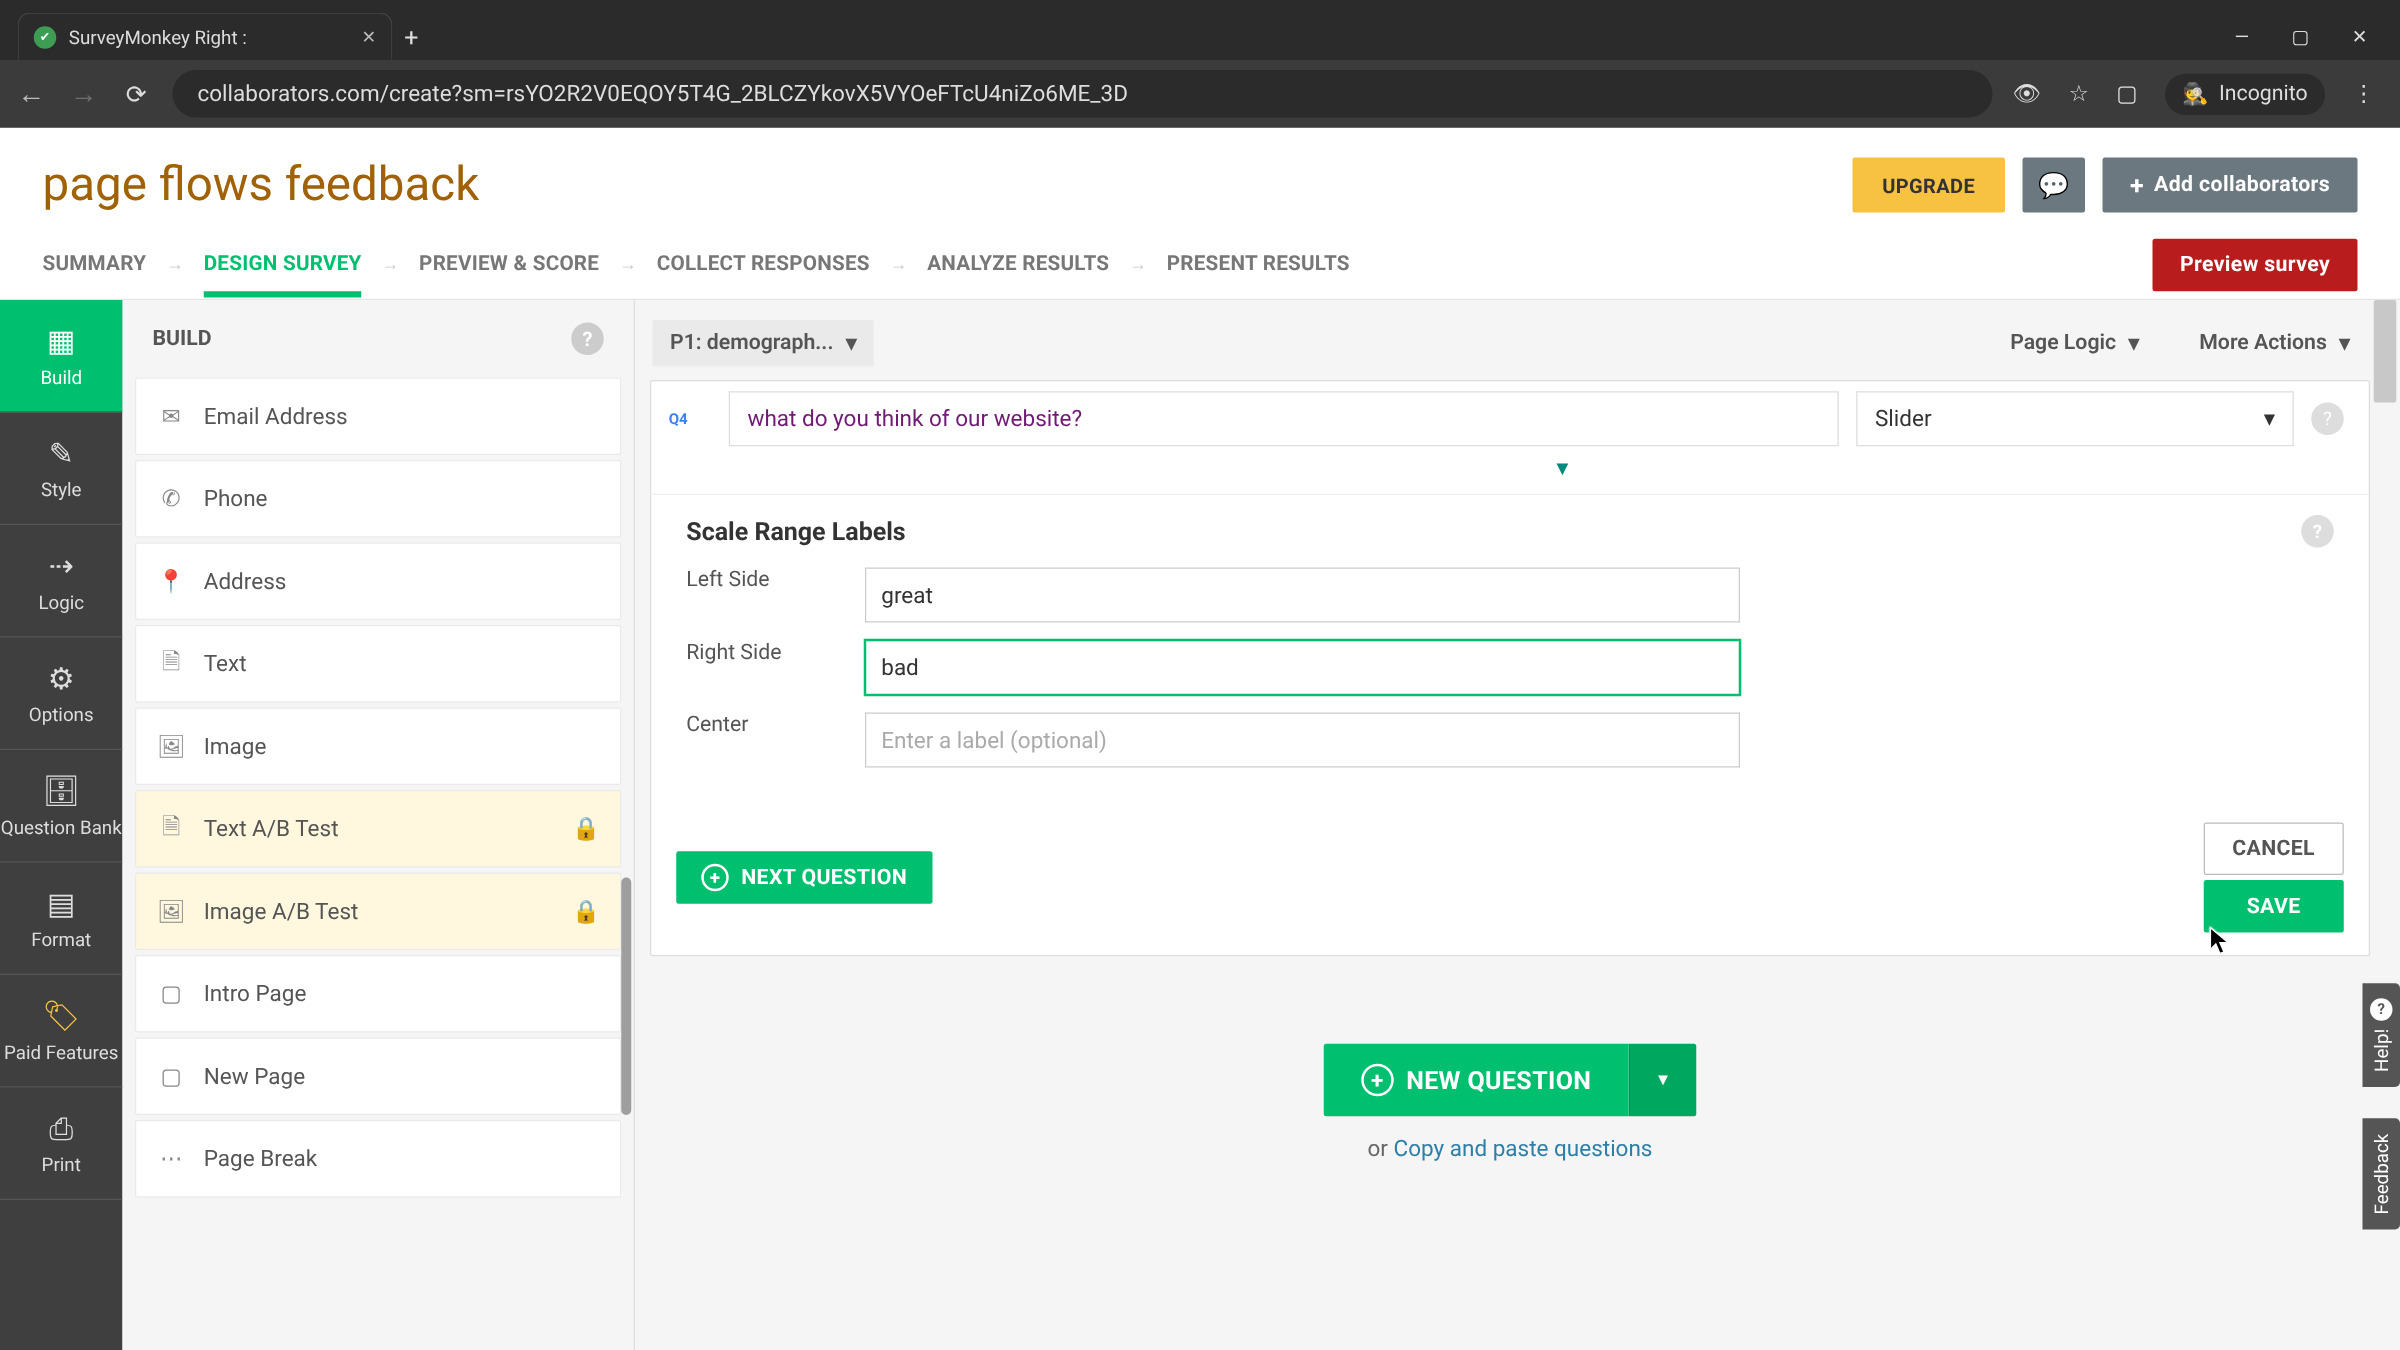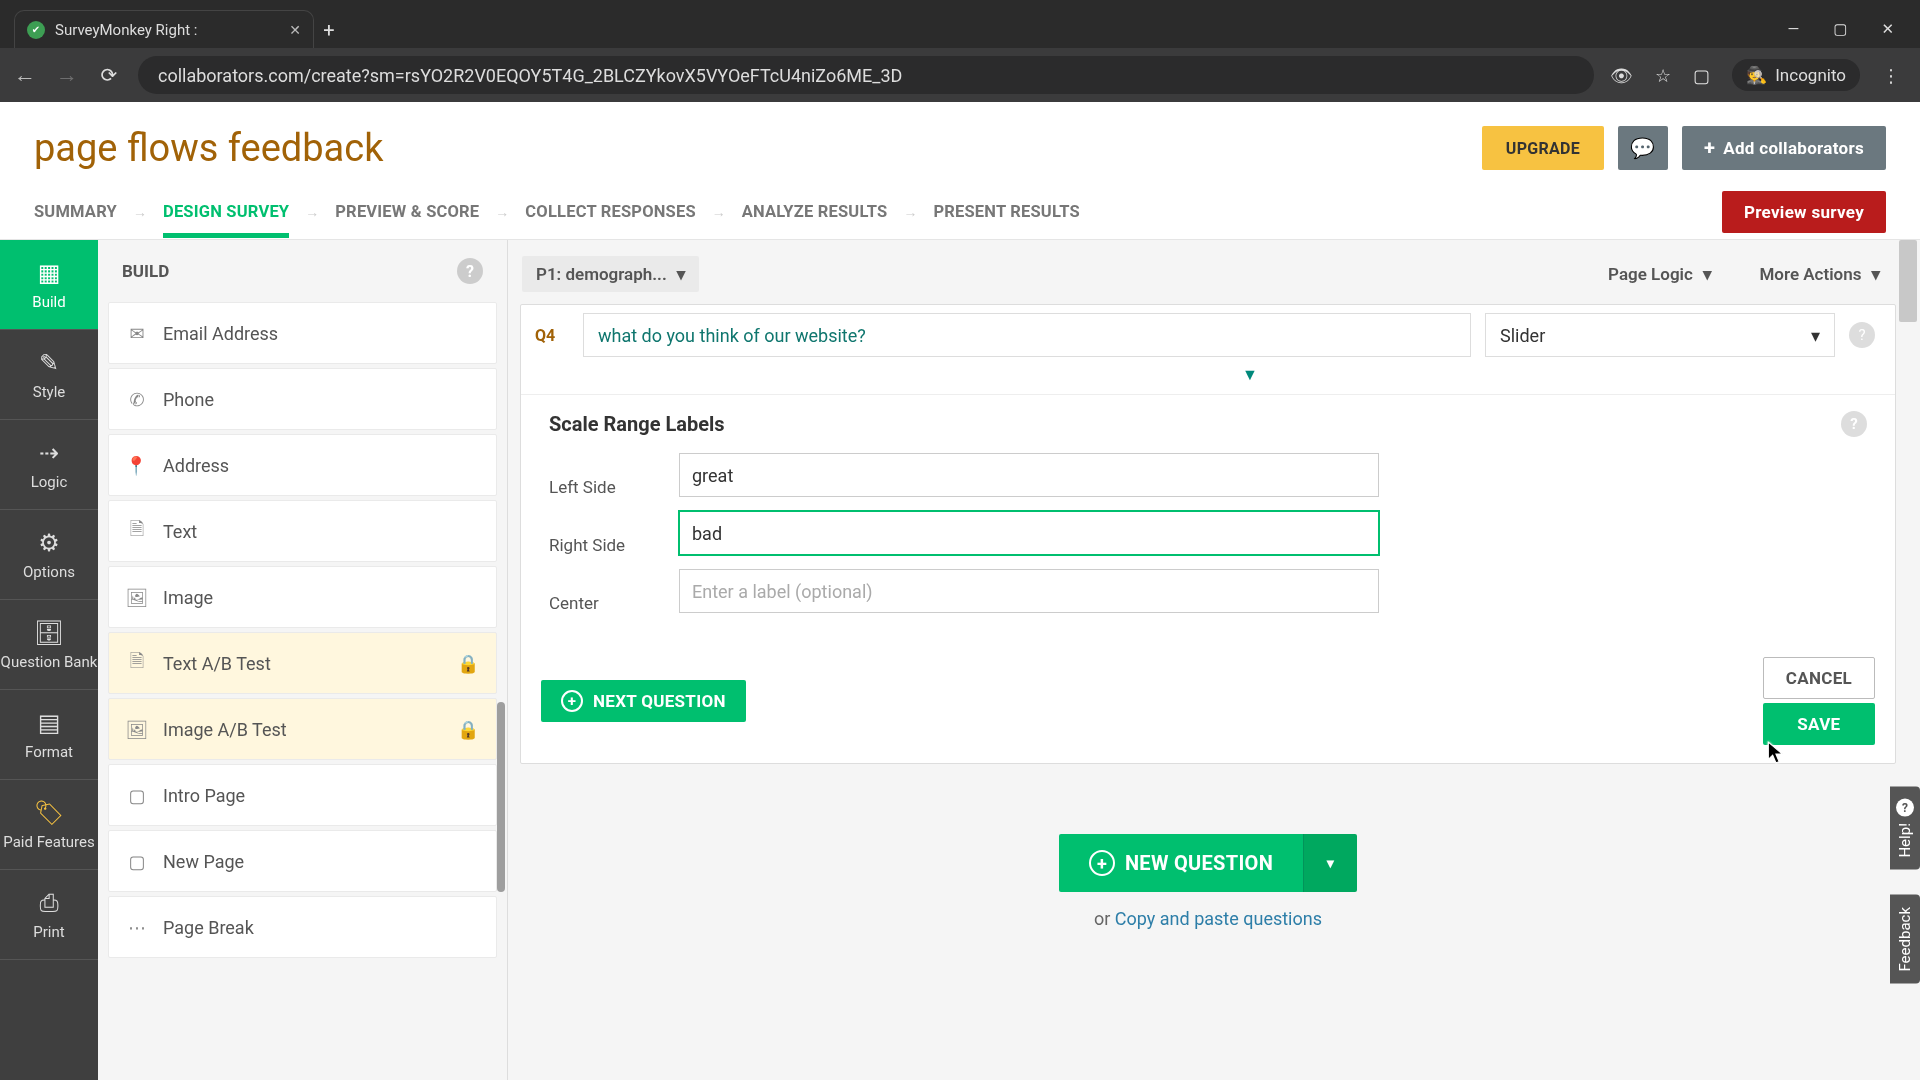--- a/index.html
+++ b/index.html
@@ -64,30 +64,30 @@
   
   .canvas { flex:1; background:#f5f5f5; overflow:hidden; position:relative; padding:0 24px 0 12px;}
   .canvas-scroll-thumb { position:absolute; right:3px; top:0; width:18px; height:82px; background:#c8c8c8; border-radius:2px;}
   .toolbar { display:flex; align-items:center; height:58px; padding:10px 2px 0 2px; gap:12px;}
   .page-dd , .more-dd { display:flex; align-items:center; gap:10px; background:#eaeaea; padding:8px 14px; border-radius:2px; font-weight:600; color:#555; font-size:17px;}
   .more-dd { background:transparent;}
   .toolbar-right { margin-left:auto; display:flex; gap:20px;}
 
   .card { background:#fff; border:1px solid #ddd; border-radius:2px; margin-top:6px; }
   .q-row { display:flex; align-items:center; padding:8px 20px 8px 14px; gap:14px;}
-  .q-num { font-weight:700; color:#a16207; font-size:16px; width:34px;}
-  .q-input { flex:1; border:1px solid #ddd; height:44px; padding:0 14px; font-size:18px; color:#0f766e; }
+  .q-num { font-weight:700; color:#3b82f6; font-size:12px; width:34px;}
+  .q-input { flex:1; border:1px solid #ddd; height:44px; padding:0 14px; font-size:18px; color:#701a75; }
   .q-type { width:350px; border:1px solid #ddd; height:44px; display:flex; align-items:center; padding:0 14px; justify-content:space-between; font-size:18px; color:#333;}
   .q-help { width:26px; height:26px; border-radius:50%; background:#ddd; color:#fff; display:flex; align-items:center; justify-content:center; font-size:15px;}
   .dd-caret-wrap { text-align:center; padding:0 0 10px 84px;}
   .dd-caret { color:#00897b; font-size:16px;}
 
   .section { padding:16px 28px 12px 28px; border-top:1px solid #eee;}
   .section-hdr { display:flex; align-items:center; font-weight:700; font-size:20px; color:#333; margin-bottom:16px;}
-  .field-row { display:flex; align-items:flex-end; margin-bottom:14px; gap:10px;}
+  .field-row { display:flex; align-items:flex-start; margin-bottom:14px; gap:23px;}
   .field-label { width:120px; font-size:17px; color:#555;}
   .field-input { width:700px; height:44px; border:1px solid #ccc; padding:0 12px; font-size:18px; color:#333; }
   .field-input.focus { border:1px solid #00bf6f; box-shadow:0 0 0 1px #00bf6f;}
   .field-input::placeholder { color:#aaa;}
 
   .card-actions { display:flex; align-items:center; padding:18px 20px; gap:14px;}
   .next-q { background:#00bf6f; color:#fff; height:42px; padding:0 20px; font-size:17px; border-radius:2px;}
   .plus-circ { display:inline-flex; width:22px; height:22px; border:2px solid #fff; border-radius:50%; align-items:center; justify-content:center; margin-right:10px; font-size:15px;}
   .cancel { background:#fff; border:1px solid #bbb; color:#555; height:42px; padding:0 22px; font-size:17px; border-radius:2px;}
   .save { background:#00bf6f; color:#fff; height:42px; padding:0 28px; font-size:17px; border-radius:2px;}

